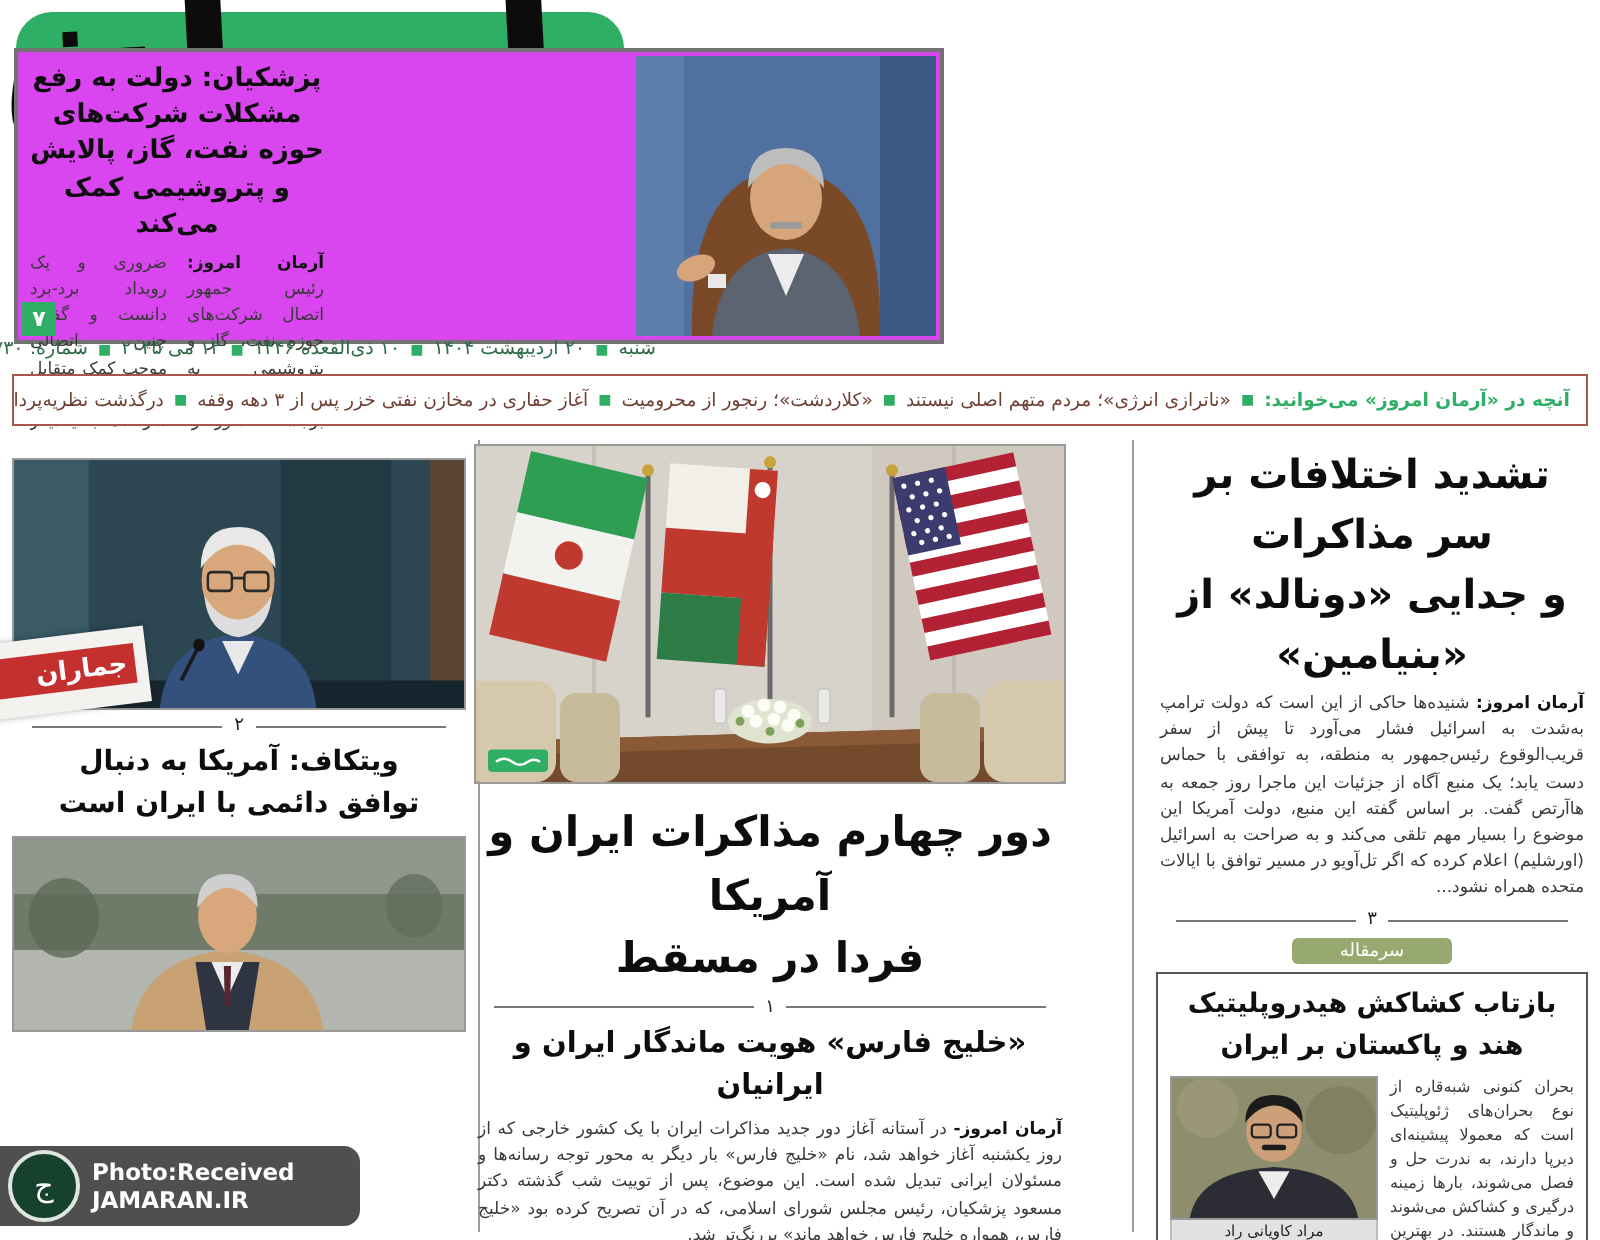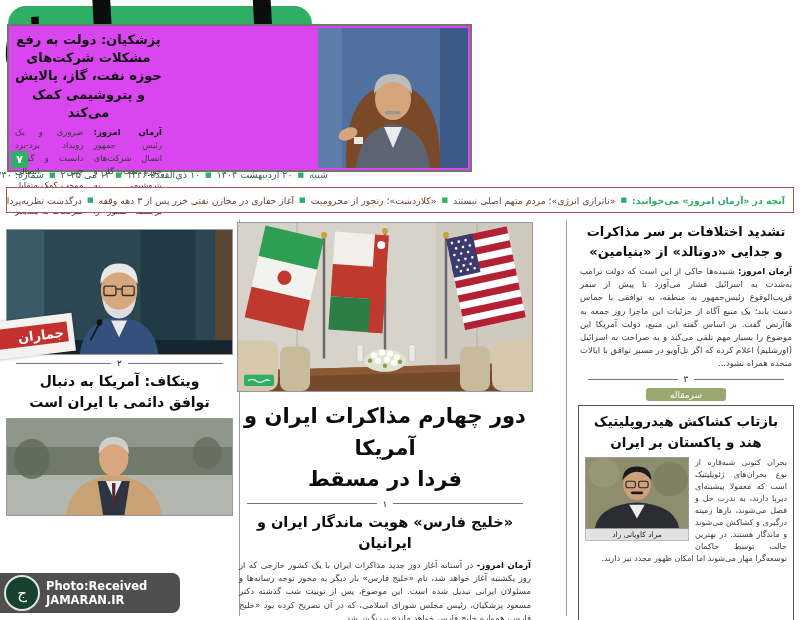--- a/index.html
+++ b/index.html
@@ -47,21 +47,21 @@
   
   .wm{position:absolute;left:0;top:573px;width:172px;height:40px;background:rgba(30,30,30,0.78);border-radius:0 8px 8px 0;display:flex;align-items:center;gap:6px;padding:0 4px;direction:ltr;z-index:6;}
   .wm .logo{width:32px;height:32px;border-radius:50%;background:#16412f;border:2px solid #dfe6df;color:#fff;font-size:15px;display:flex;align-items:center;justify-content:center;}
   .wm .t{color:#fff;font-weight:bold;font-size:11.5px;line-height:1.25;}
   
   .ribbon{position:absolute;left:-14px;top:318px;width:88px;height:38px;z-index:7;transform:rotate(-7deg);}
   .ribbon .paper{position:absolute;inset:0;background:#f4f2ef;box-shadow:0 0 3px rgba(0,0,0,.3);}
   .ribbon .band{position:absolute;left:0;right:6px;top:8px;height:20px;background:#c4302e;color:#fff;font-size:13px;font-weight:bold;display:flex;align-items:center;justify-content:flex-start;padding-right:4px;overflow:hidden;letter-spacing:4px;}
   .headline-xl{font-size:21px;}
   .headline-lg{font-size:14px;}
-  .headline-md{font-size:13px;}
+  .headline-md{font-size:20px;}
   .headline-sm{font-size:14.5px;}
   svg{display:block;}
 </style>
 </head>
 <body>
 
 <div id="page">
 
   <div class="masthead">
     <div class="mast-sub">امروز</div>

